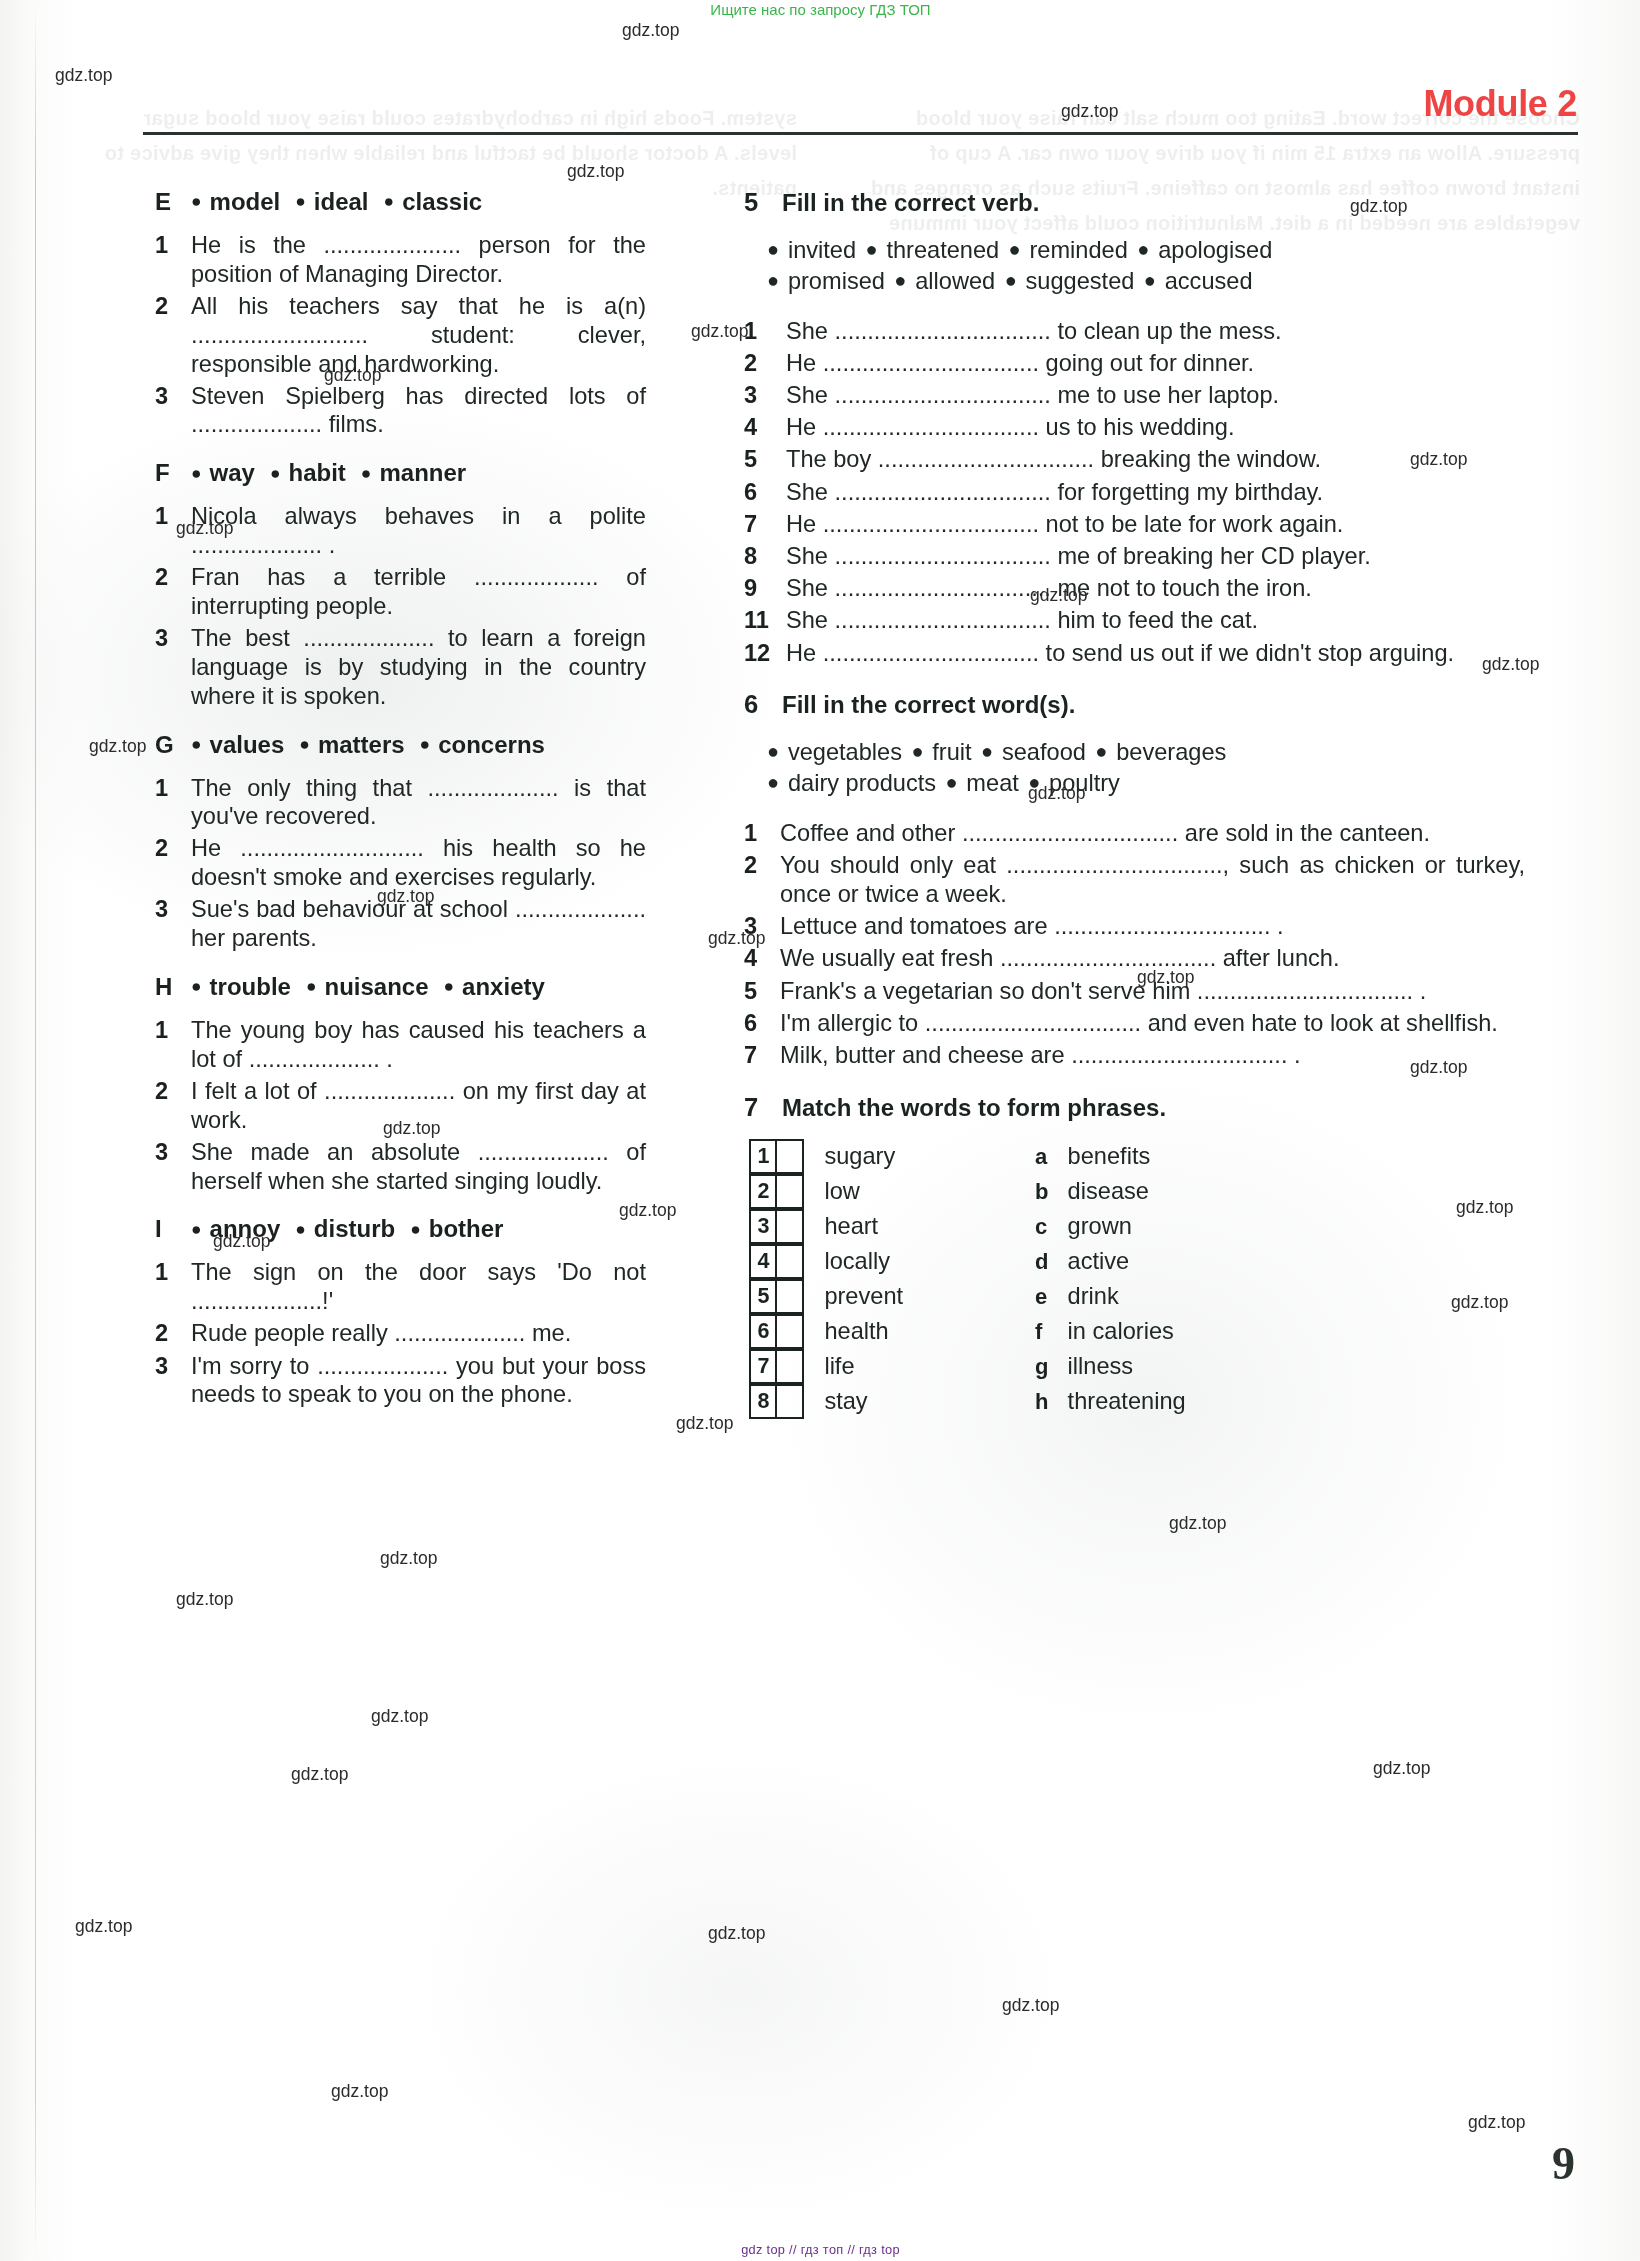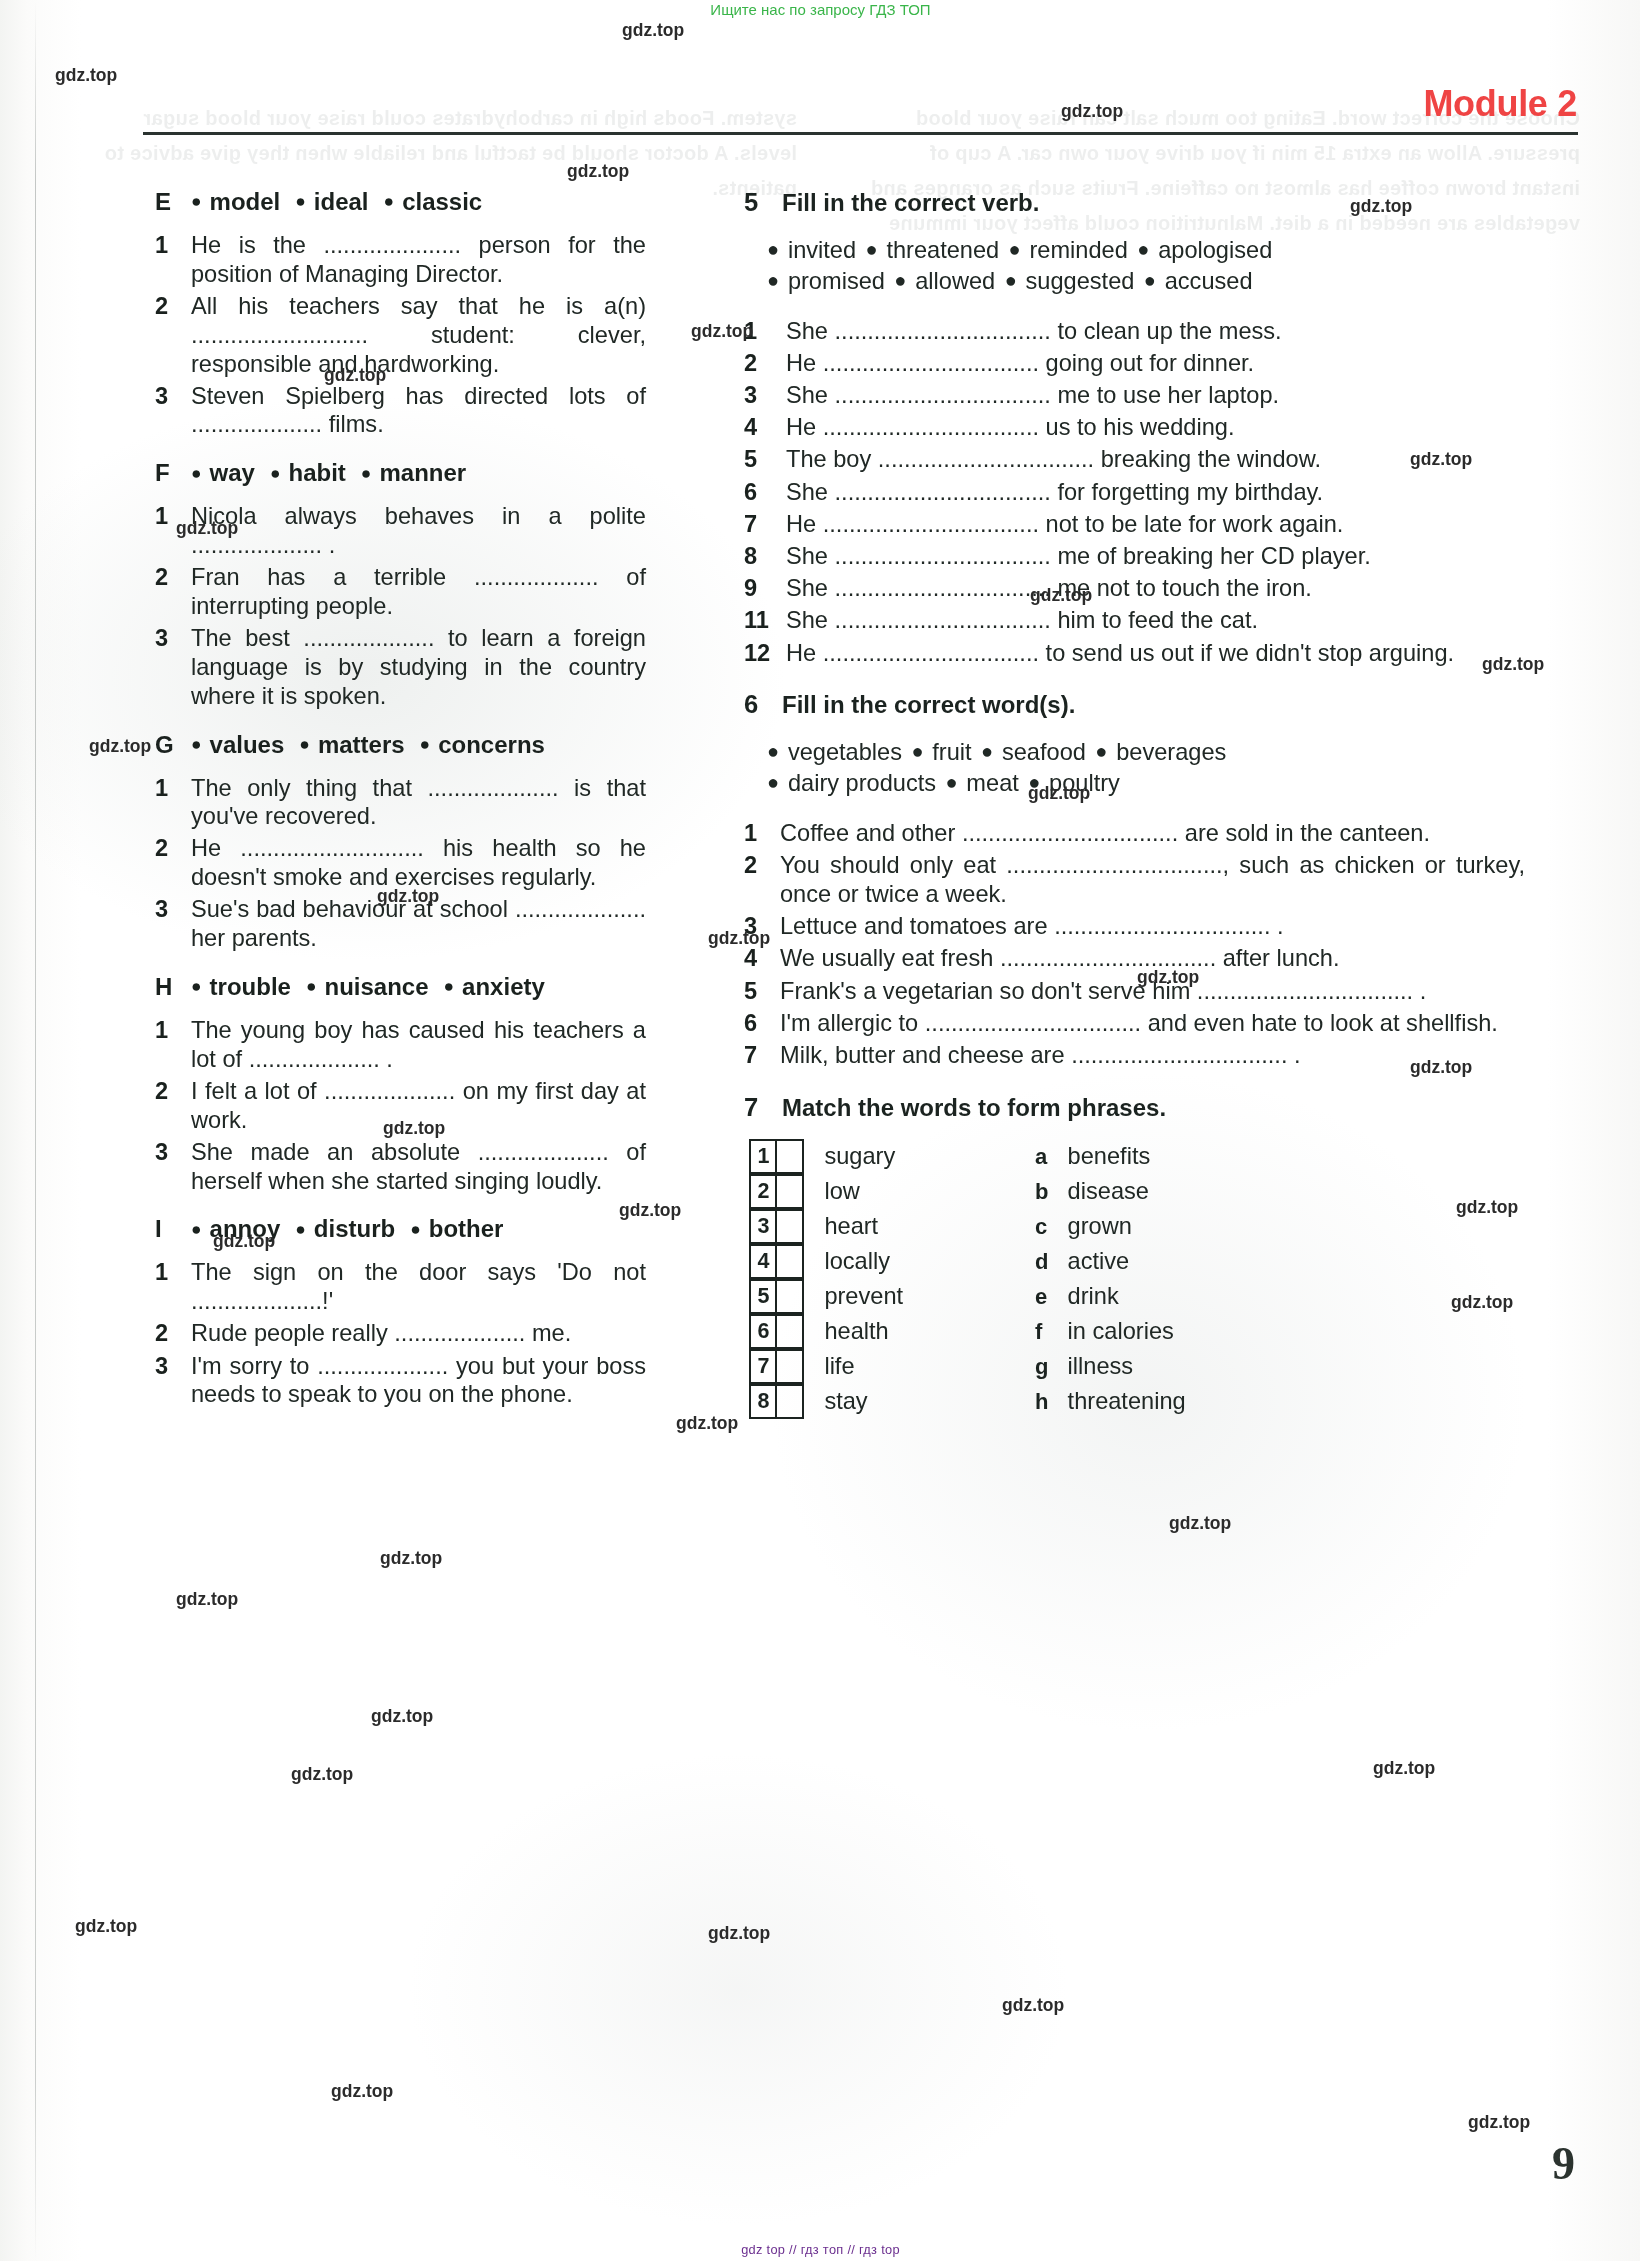--- a/index.html
+++ b/index.html
@@ -184,21 +184,20 @@
   .rword   { font-size: 23.6px; color: #202825; white-space: nowrap; }
 
   
   .wm {
     position: absolute;
     font-family: "Liberation Sans", sans-serif;
     font-size: 17.5px;
     color: #2b2b2b;
     white-space: nowrap;
     pointer-events: none;
-    font-weight: bold;
   }
   .wm-top {
     position: absolute;
     top: 1.3px; left: 50%; transform: translateX(-50%);
     font-size: 15px; color: #3ab54a; white-space: nowrap;
     font-family: "Liberation Sans", sans-serif;
   }
   .wm-bottom {
     position: absolute;
     bottom: 4px; left: 50%; transform: translateX(-50%);

